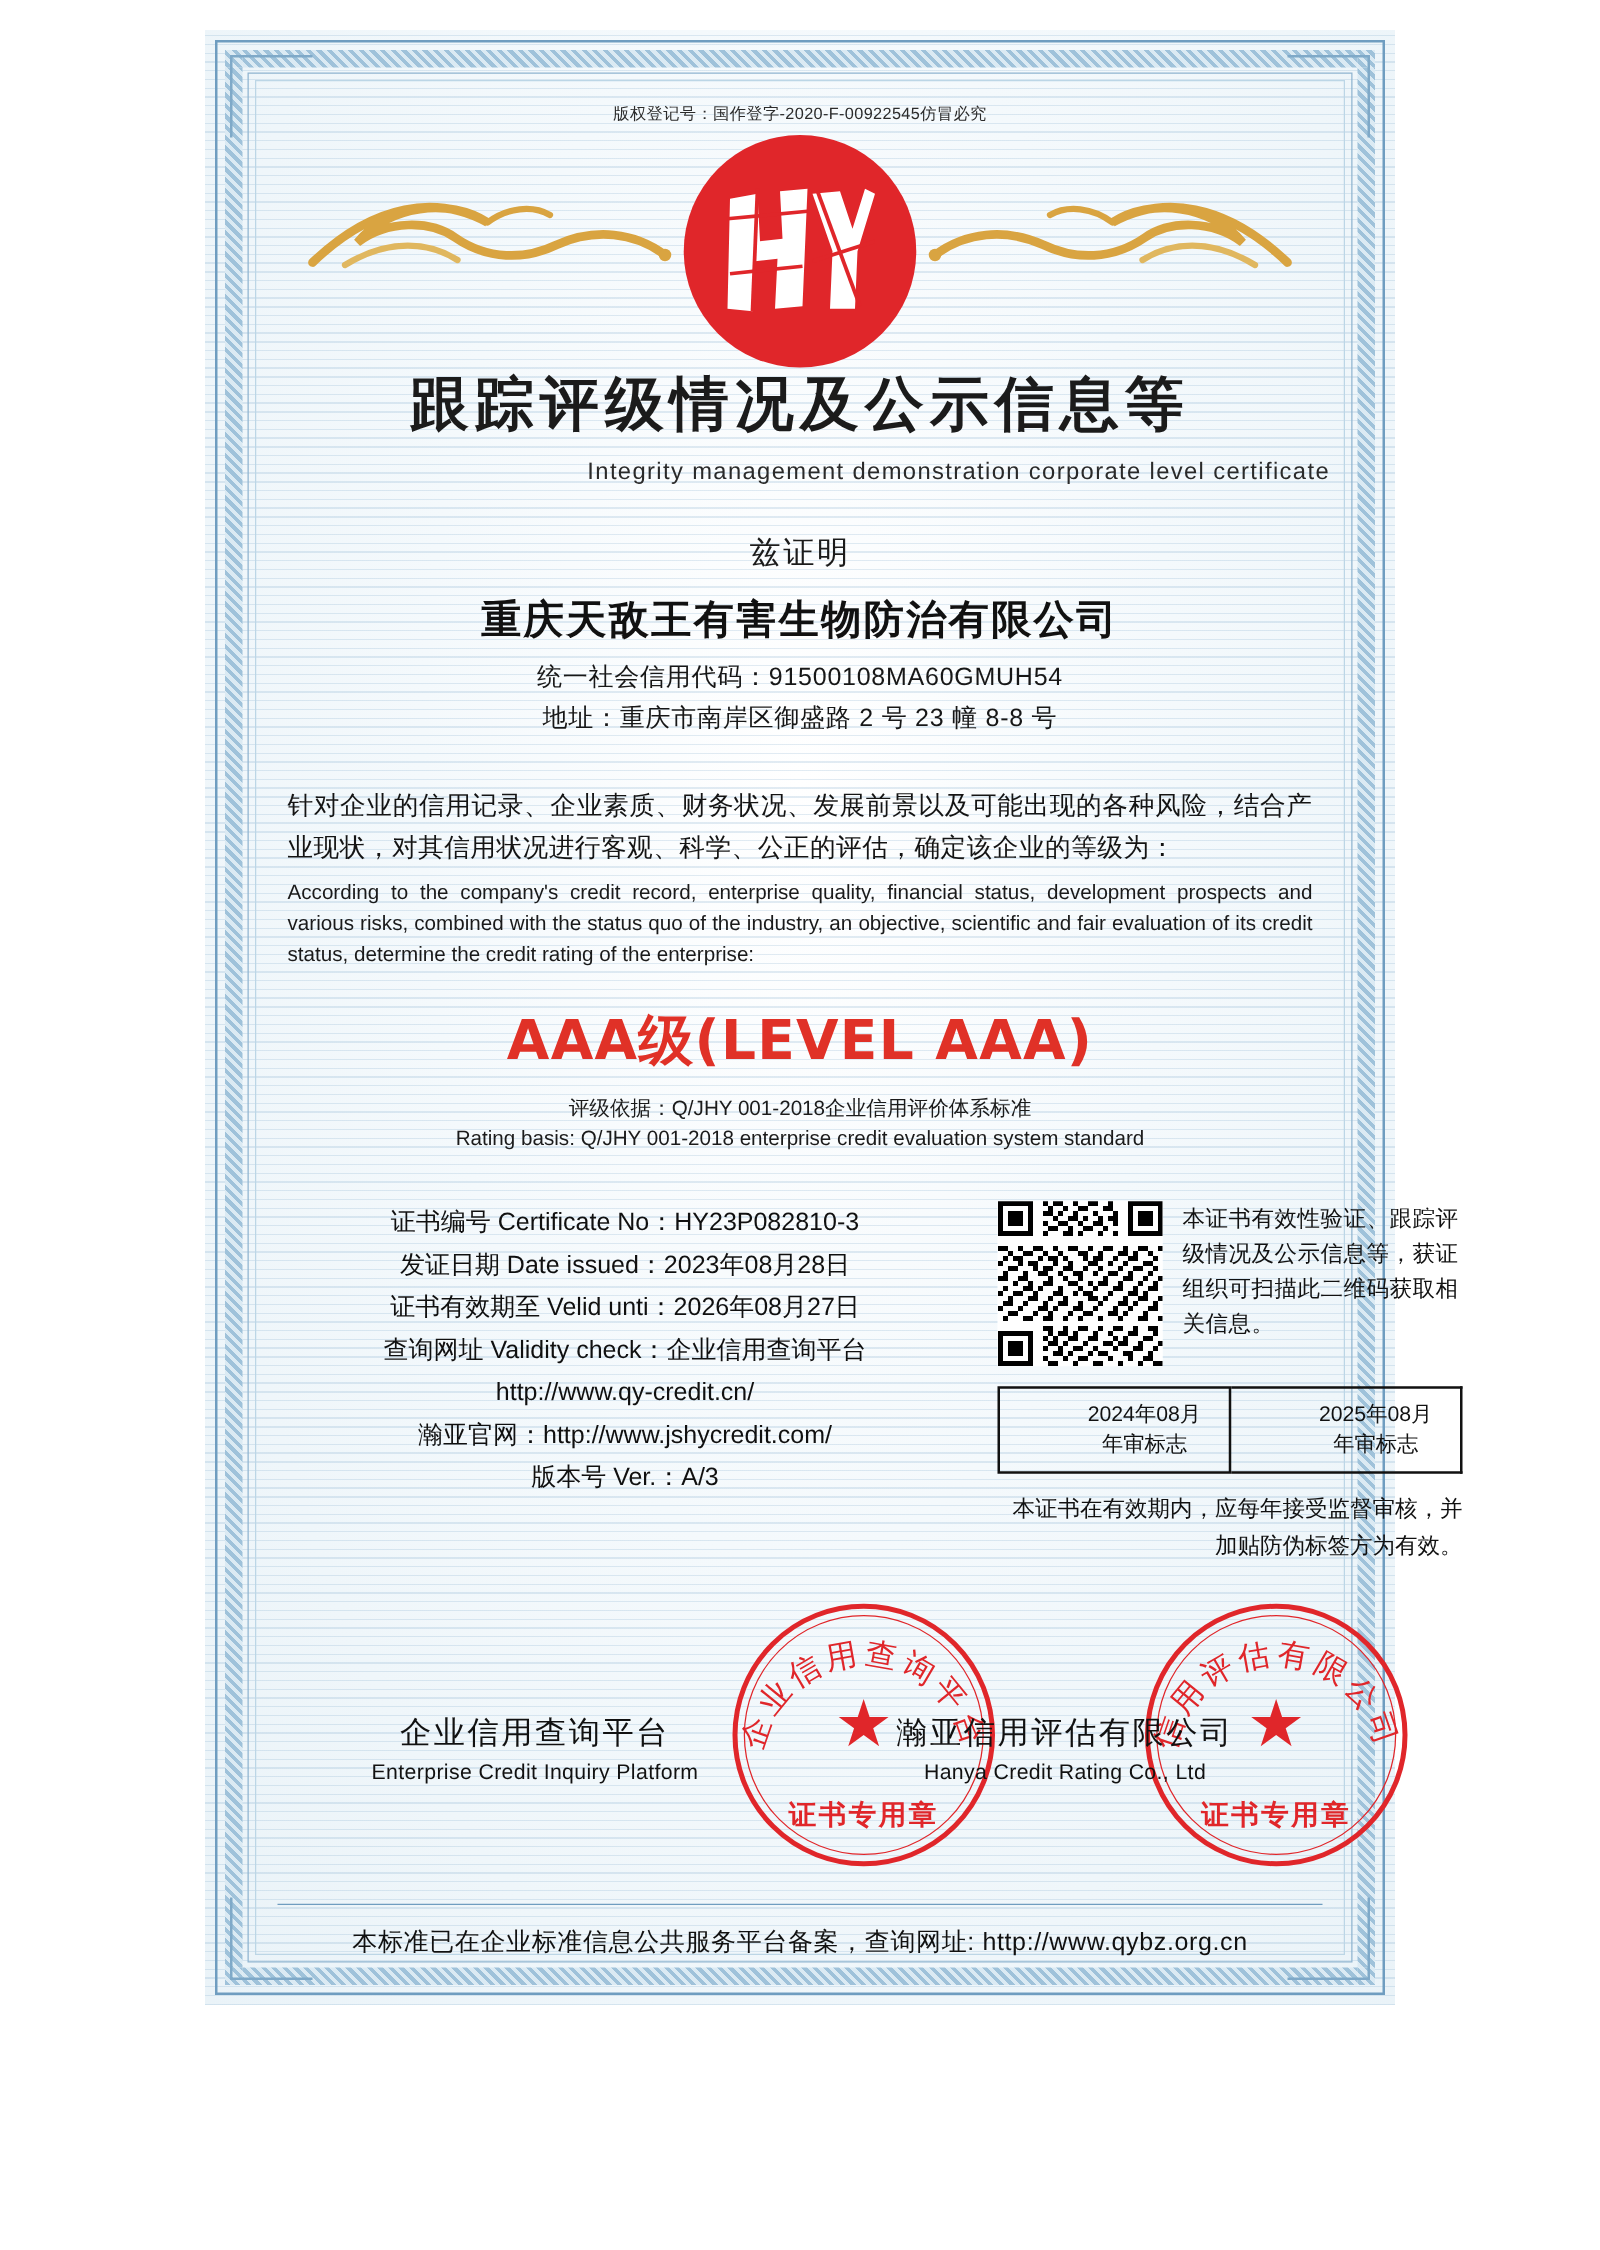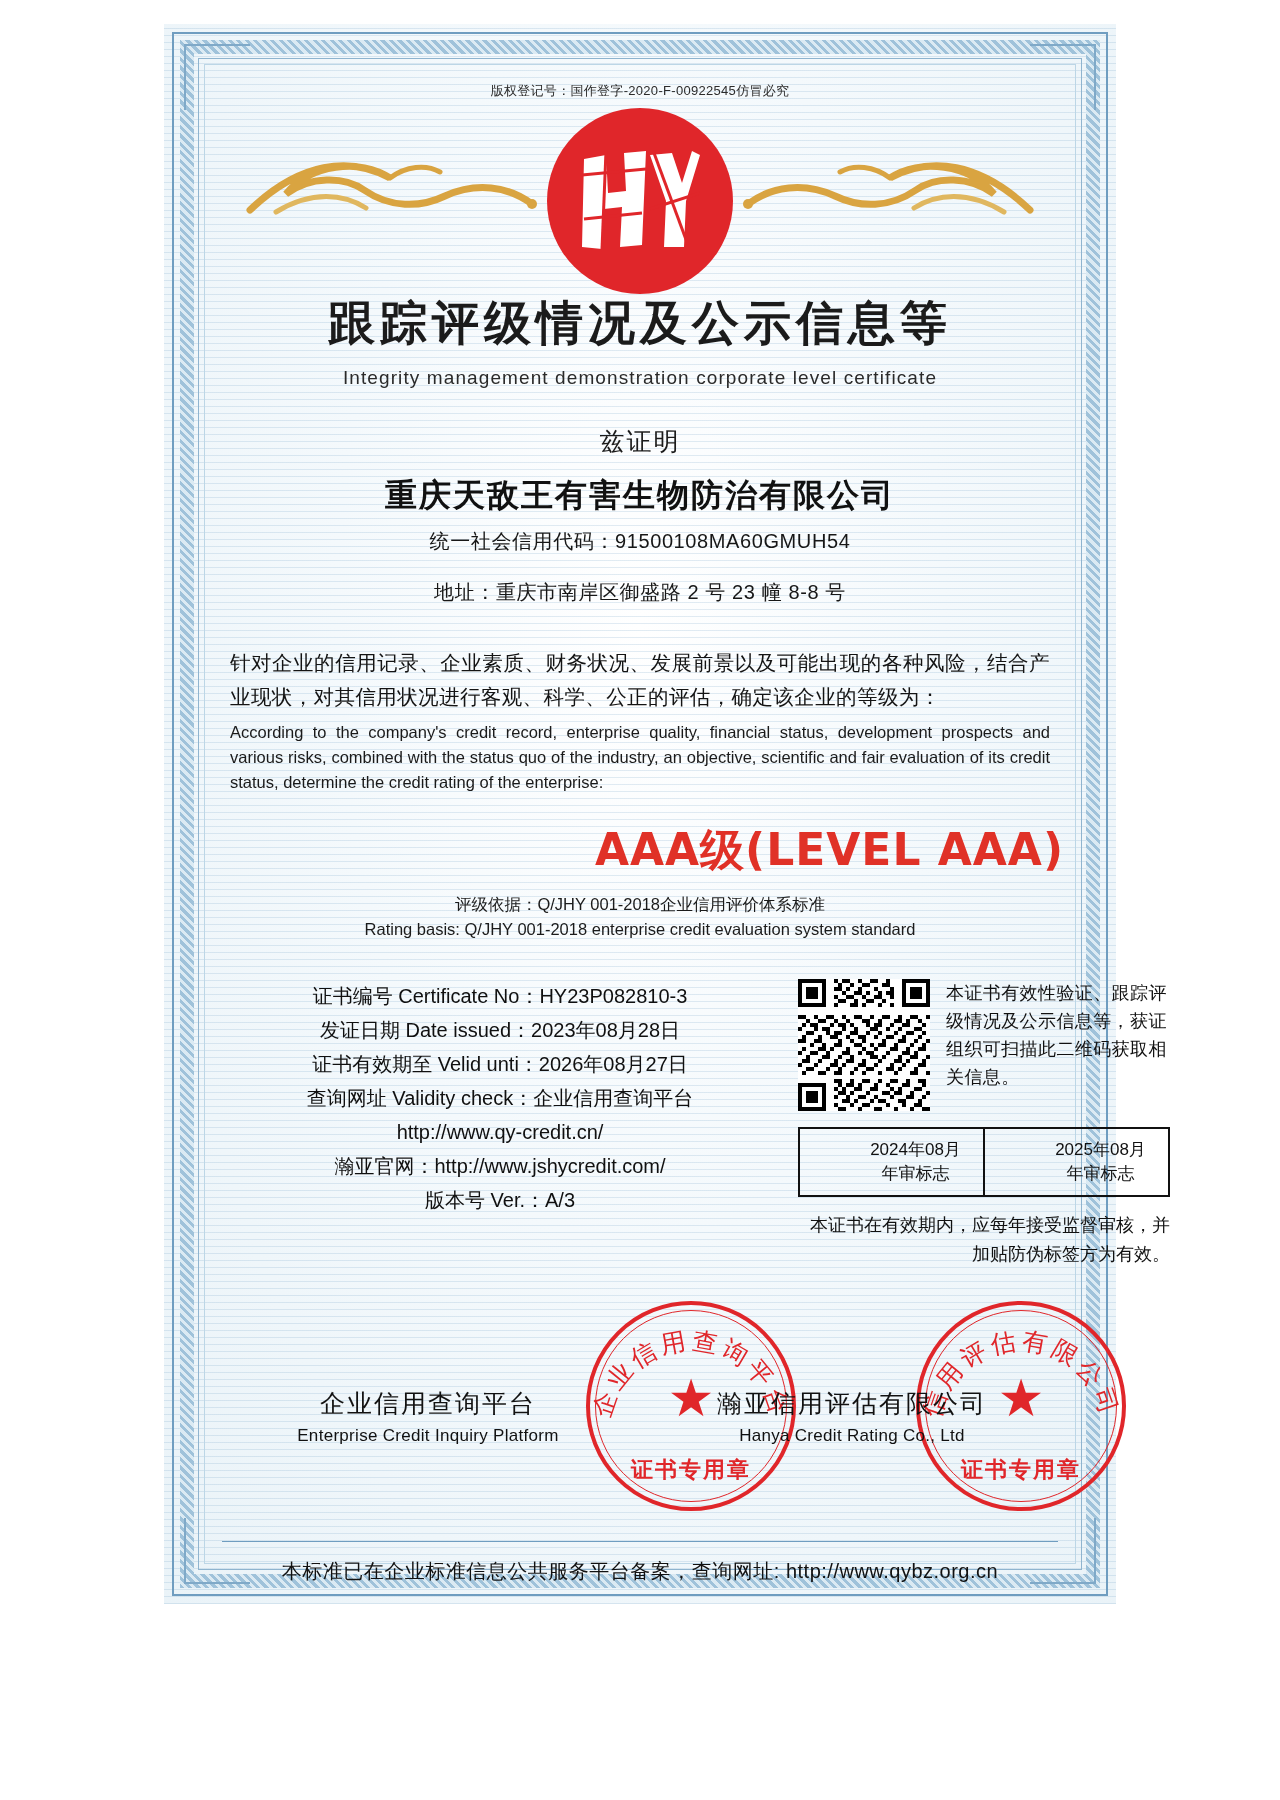--- a/index.html
+++ b/index.html
@@ -130,21 +130,21 @@
   h1.title-cn {
     text-align: center;
     font-size: 47px;
     font-weight: bold;
     letter-spacing: 5px;
     color: #1b1b1b;
     margin: 4px 0 0 0;
     font-family: "DejaVu Sans", sans-serif;
   }
   .title-en {
-    text-align: center;
+    text-align: right;
     font-size: 19px;
     color: #2a2a2a;
     letter-spacing: 1.1px;
     margin-top: 12px;
   }
 
   .certify-cn {
     text-align: center;
     font-size: 25px;
     color: #1b1b1b;
@@ -167,21 +167,21 @@
     margin-top: 16px;
     font-family: "DejaVu Sans", sans-serif;
   }
   .company-meta {
     text-align: center;
     font-size: 20px;
     color: #171717;
     margin-top: 10px;
     letter-spacing: 0.6px;
   }
-  .company-meta + .company-meta { margin-top: 24px; }
+  .company-meta + .company-meta { margin-top: 6px; }
 
   .para {
     margin-top: 40px;
     padding: 0 14px;
   }
   .para-cn {
     font-size: 20.5px;
     line-height: 34px;
     color: #141414;
     text-align: justify;
@@ -189,21 +189,21 @@
   }
   .para-en {
     font-size: 16.5px;
     line-height: 25px;
     color: #1a1a1a;
     margin-top: 6px;
     text-align: justify;
   }
 
   .level {
-    text-align: right;
+    text-align: center;
     font-size: 44px;
     font-weight: bold;
     color: #e03127;
     margin-top: 26px;
     letter-spacing: 1px;
     font-family: "DejaVu Sans", sans-serif;
   }
   .basis-cn {
     text-align: center;
     font-size: 16.5px;

